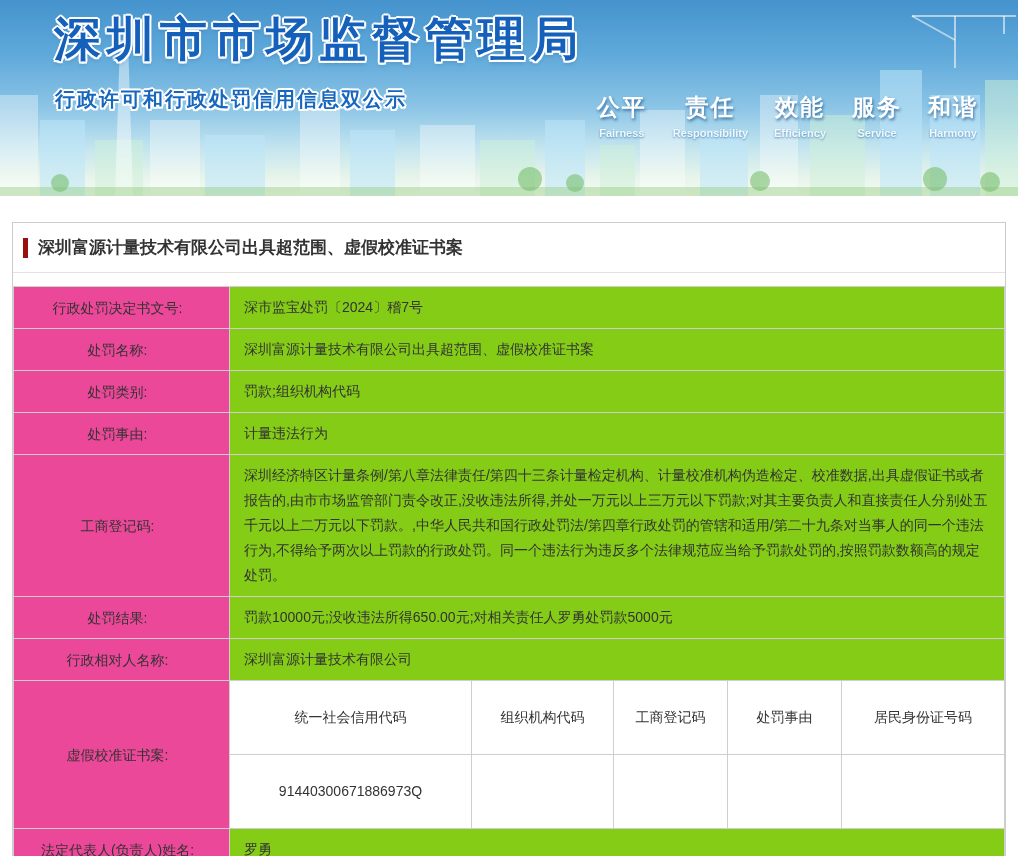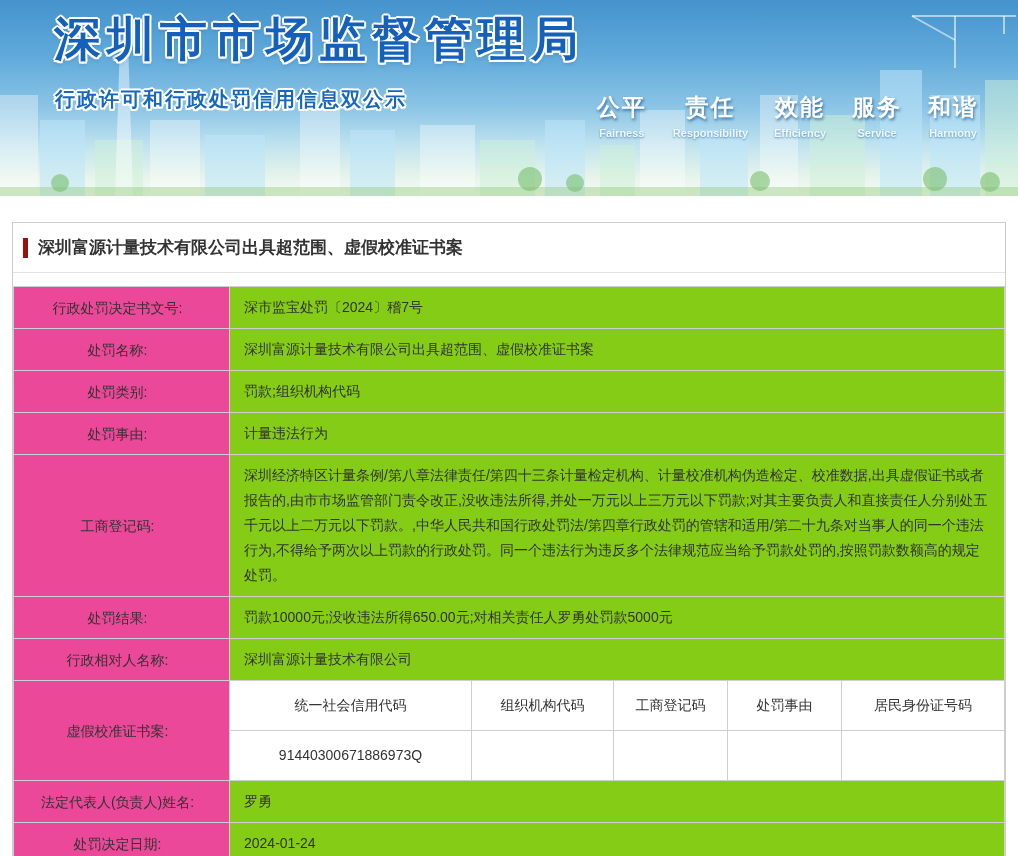--- a/index.html
+++ b/index.html
@@ -81,21 +81,21 @@
   }
   td.val {
     background:#84cc16;
     text-align:left;
     padding:8px 14px;
     line-height:25px;
     word-break:break-all;
   }
   td.code-h, td.code-v {
     text-align:center;
-    padding:16px 6px;
+    padding:28px 6px;
     line-height:17px;
     background:#fff;
   }
 </style>
 </head>
 <body>
 
 <div class="banner">
   <svg class="skyline" viewBox="0 0 1018 196" preserveAspectRatio="none" aria-hidden="true">
     <g fill="rgba(255,255,255,0.35)">

